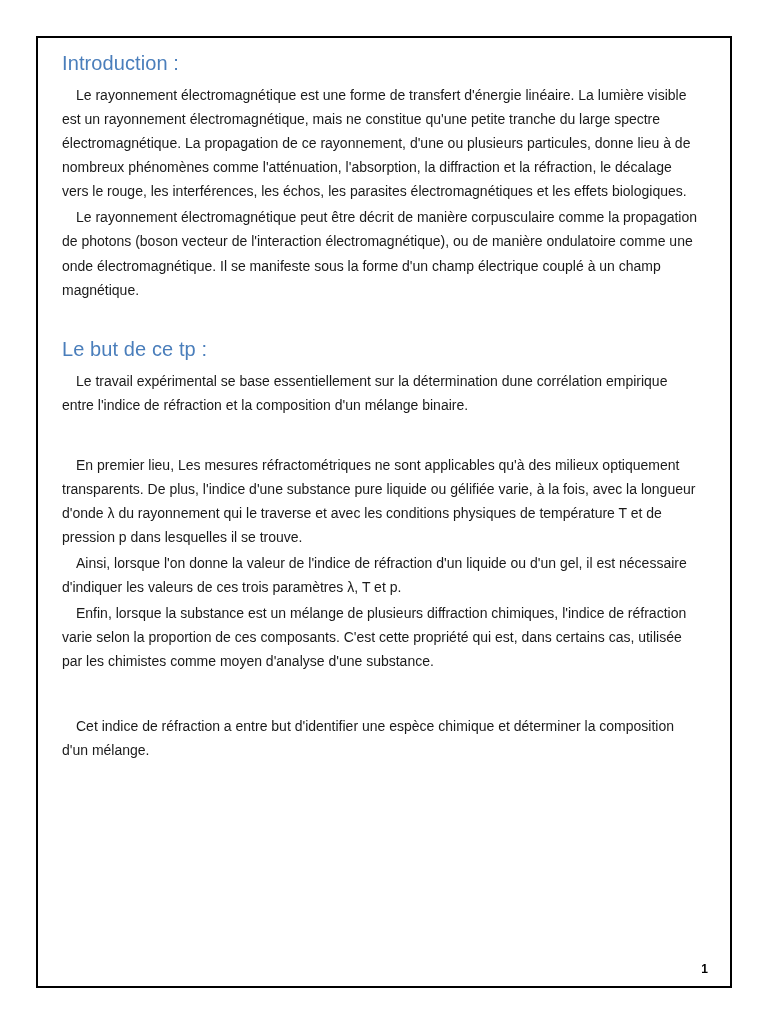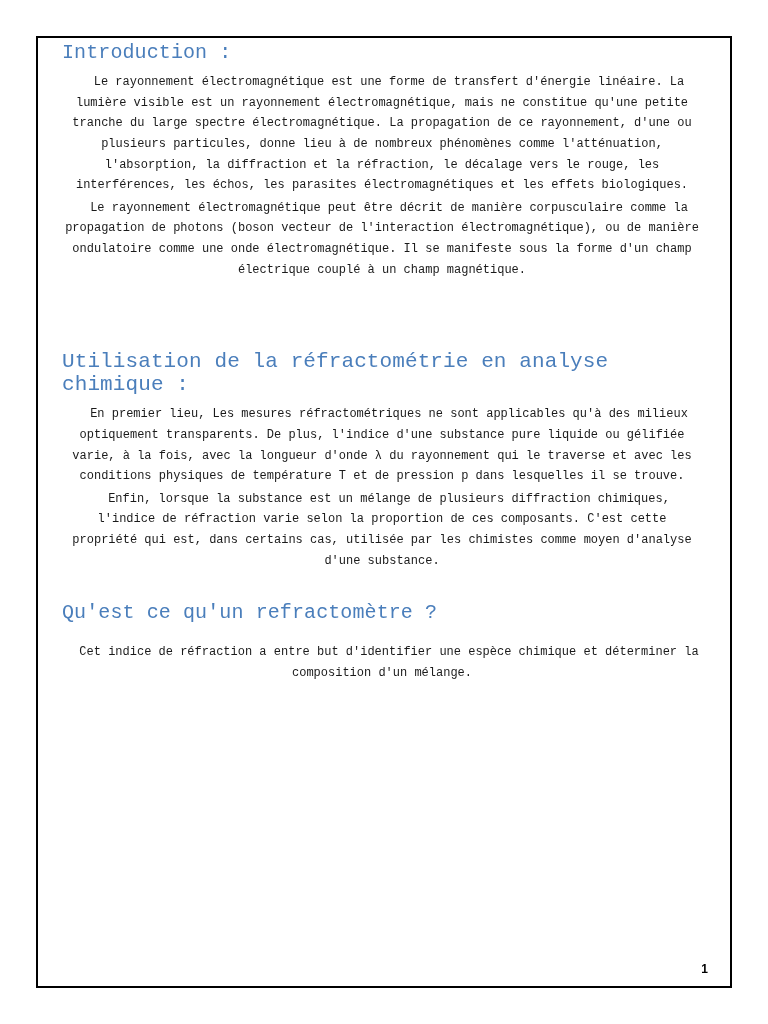--- a/index.html
+++ b/index.html
@@ -24,41 +24,40 @@
     left: 36px;
     top: 36px;
     width: 696px;
     height: 952px;
     border: 2px solid #000000;
     box-sizing: border-box;
   }
   .content {
     position: absolute;
     left: 62px;
-    top: 41px;
+    top: 52px;
     width: 640px;
     box-sizing: border-box;
-    font-family: Liberation Mono, monospace;
   }
   h1.section-title {
     font-size: 20px;
     font-weight: normal;
     color: #4a7ebb;
     margin: 0 0 8px 0;
     letter-spacing: 0.1px;
   }
   h1.section-title.big {
     font-size: 21px;
   }
   .para {
-    font-size: 12px;
+    font-size: 14px;
     line-height: 1.72;
     color: #1a1a1a;
     margin: 0 0 2px 0;
-    text-align: center;
+    text-align: left;
     text-indent: 14px;
   }
   .gap-sm { height: 10px; }
   .gap-lg { height: 28px; }
   .gap-xl { height: 34px; }
   .page-number {
     position: absolute;
     right: 60px;
     bottom: 48px;
     font-size: 12px;
@@ -73,29 +72,30 @@
   <div class="page-border"></div>
 
   <div class="content">
 
     <h1 class="section-title">Introduction :</h1>
     <p class="para">Le rayonnement électromagnétique est une forme de transfert d'énergie linéaire. La lumière visible est un rayonnement électromagnétique, mais ne constitue qu'une petite tranche du large spectre électromagnétique. La propagation de ce rayonnement, d'une ou plusieurs particules, donne lieu à de nombreux phénomènes comme l'atténuation, l'absorption, la diffraction et la réfraction, le décalage vers le rouge, les interférences, les échos, les parasites électromagnétiques et les effets biologiques.</p>
     <p class="para">Le rayonnement électromagnétique peut être décrit de manière corpusculaire comme la propagation de photons (boson vecteur de l'interaction électromagnétique), ou de manière ondulatoire comme une onde électromagnétique. Il se manifeste sous la forme d'un champ électrique couplé à un champ magnétique.</p>
 
     <div class="gap-xl"></div>
 
+    <h1 class="section-title">Le but de ce tp :</h1>
+    <p class="para">Le travail expérimental se base essentiellement sur la détermination dune corrélation empirique entre l'indice de réfraction et la composition d'un mélange binaire.</p>
 
     <div class="gap-xl"></div>
 
-    <h1 class="section-title big">Utilisation de la réfractométrie en analyse chimique :</h1>
     <p class="para">En premier lieu, Les mesures réfractométriques ne sont applicables qu'à des milieux optiquement transparents. De plus, l'indice d'une substance pure liquide ou gélifiée varie, à la fois, avec la longueur d'onde λ du rayonnement qui le traverse et avec les conditions physiques de température T et de pression p dans lesquelles il se trouve.</p>
+    <p class="para">Ainsi, lorsque l'on donne la valeur de l'indice de réfraction d'un liquide ou d'un gel, il est nécessaire d'indiquer les valeurs de ces trois paramètres λ, T et p.</p>
     <p class="para">Enfin, lorsque la substance est un mélange de plusieurs diffraction chimiques, l'indice de réfraction varie selon la proportion de ces composants. C'est cette propriété qui est, dans certains cas, utilisée par les chimistes comme moyen d'analyse d'une substance.</p>
 
     <div class="gap-lg"></div>
 
-    <h1 class="section-title">Qu'est ce qu'un refractomètre ?</h1>
     <div class="gap-sm"></div>
     <p class="para">Cet indice de réfraction a entre but d'identifier une espèce chimique et déterminer la composition d'un mélange.</p>
 
   </div>
 
   <div class="page-number">1</div>
 </div>
 
 </body></html>

